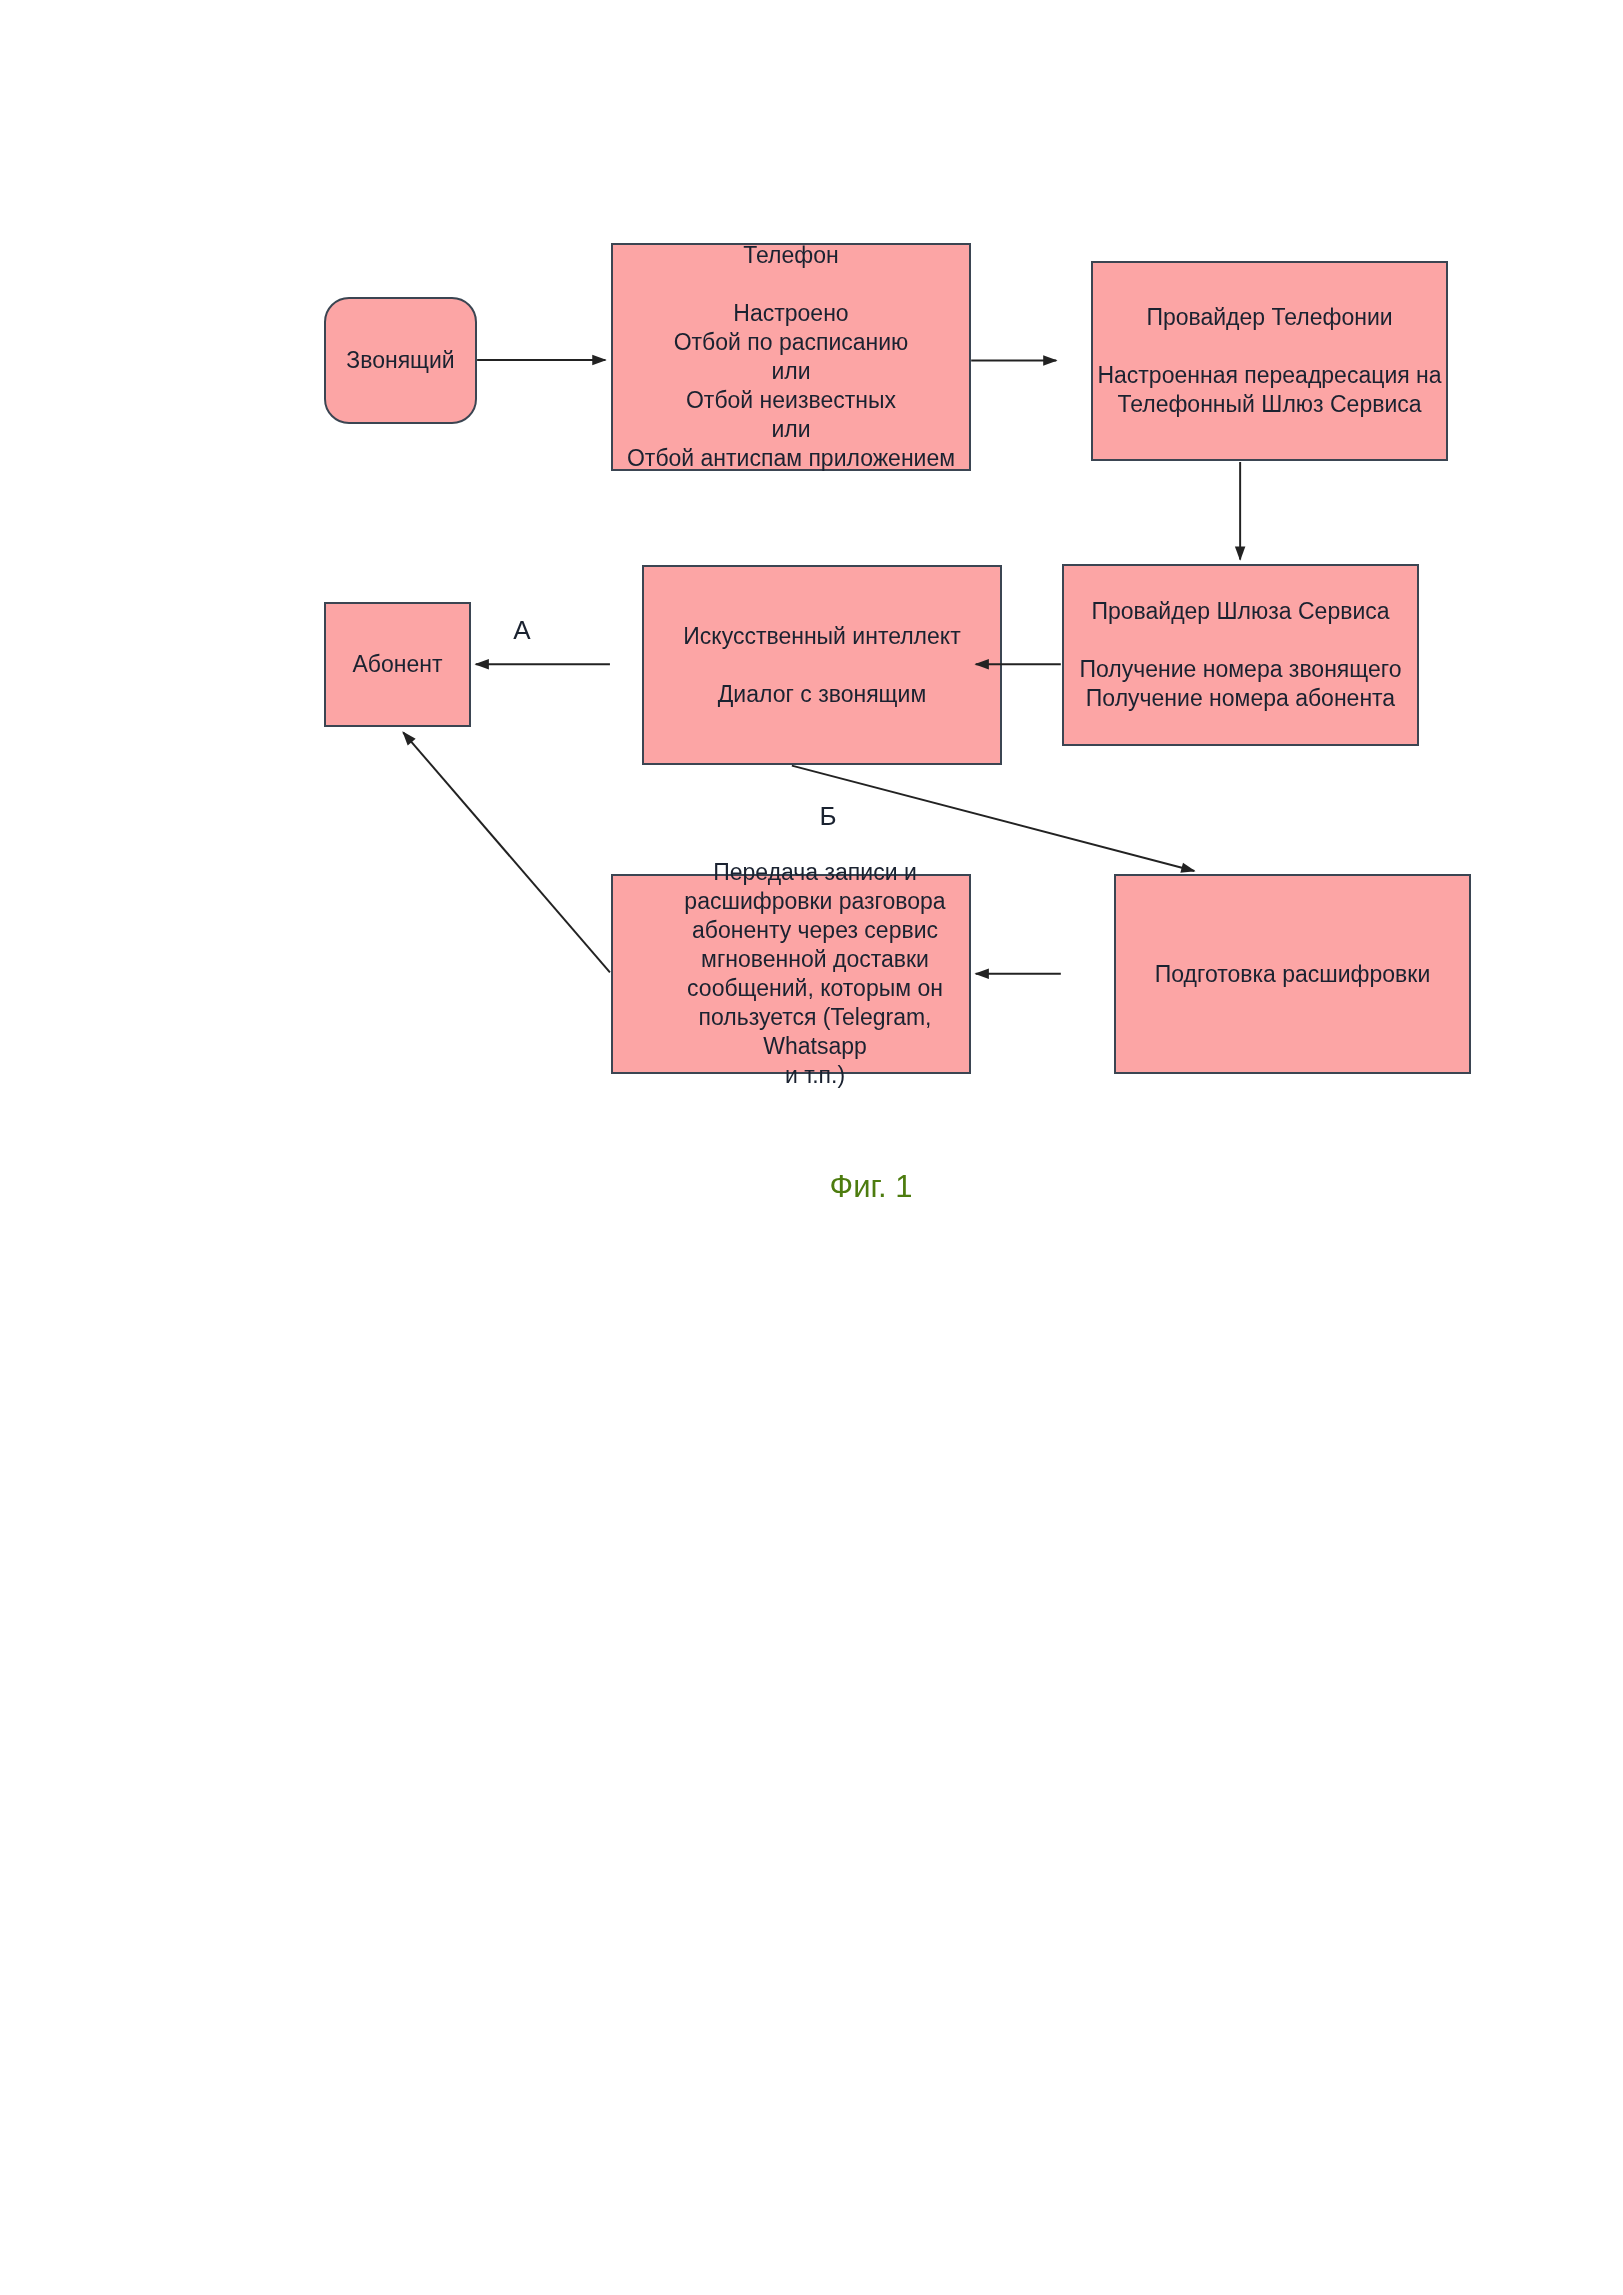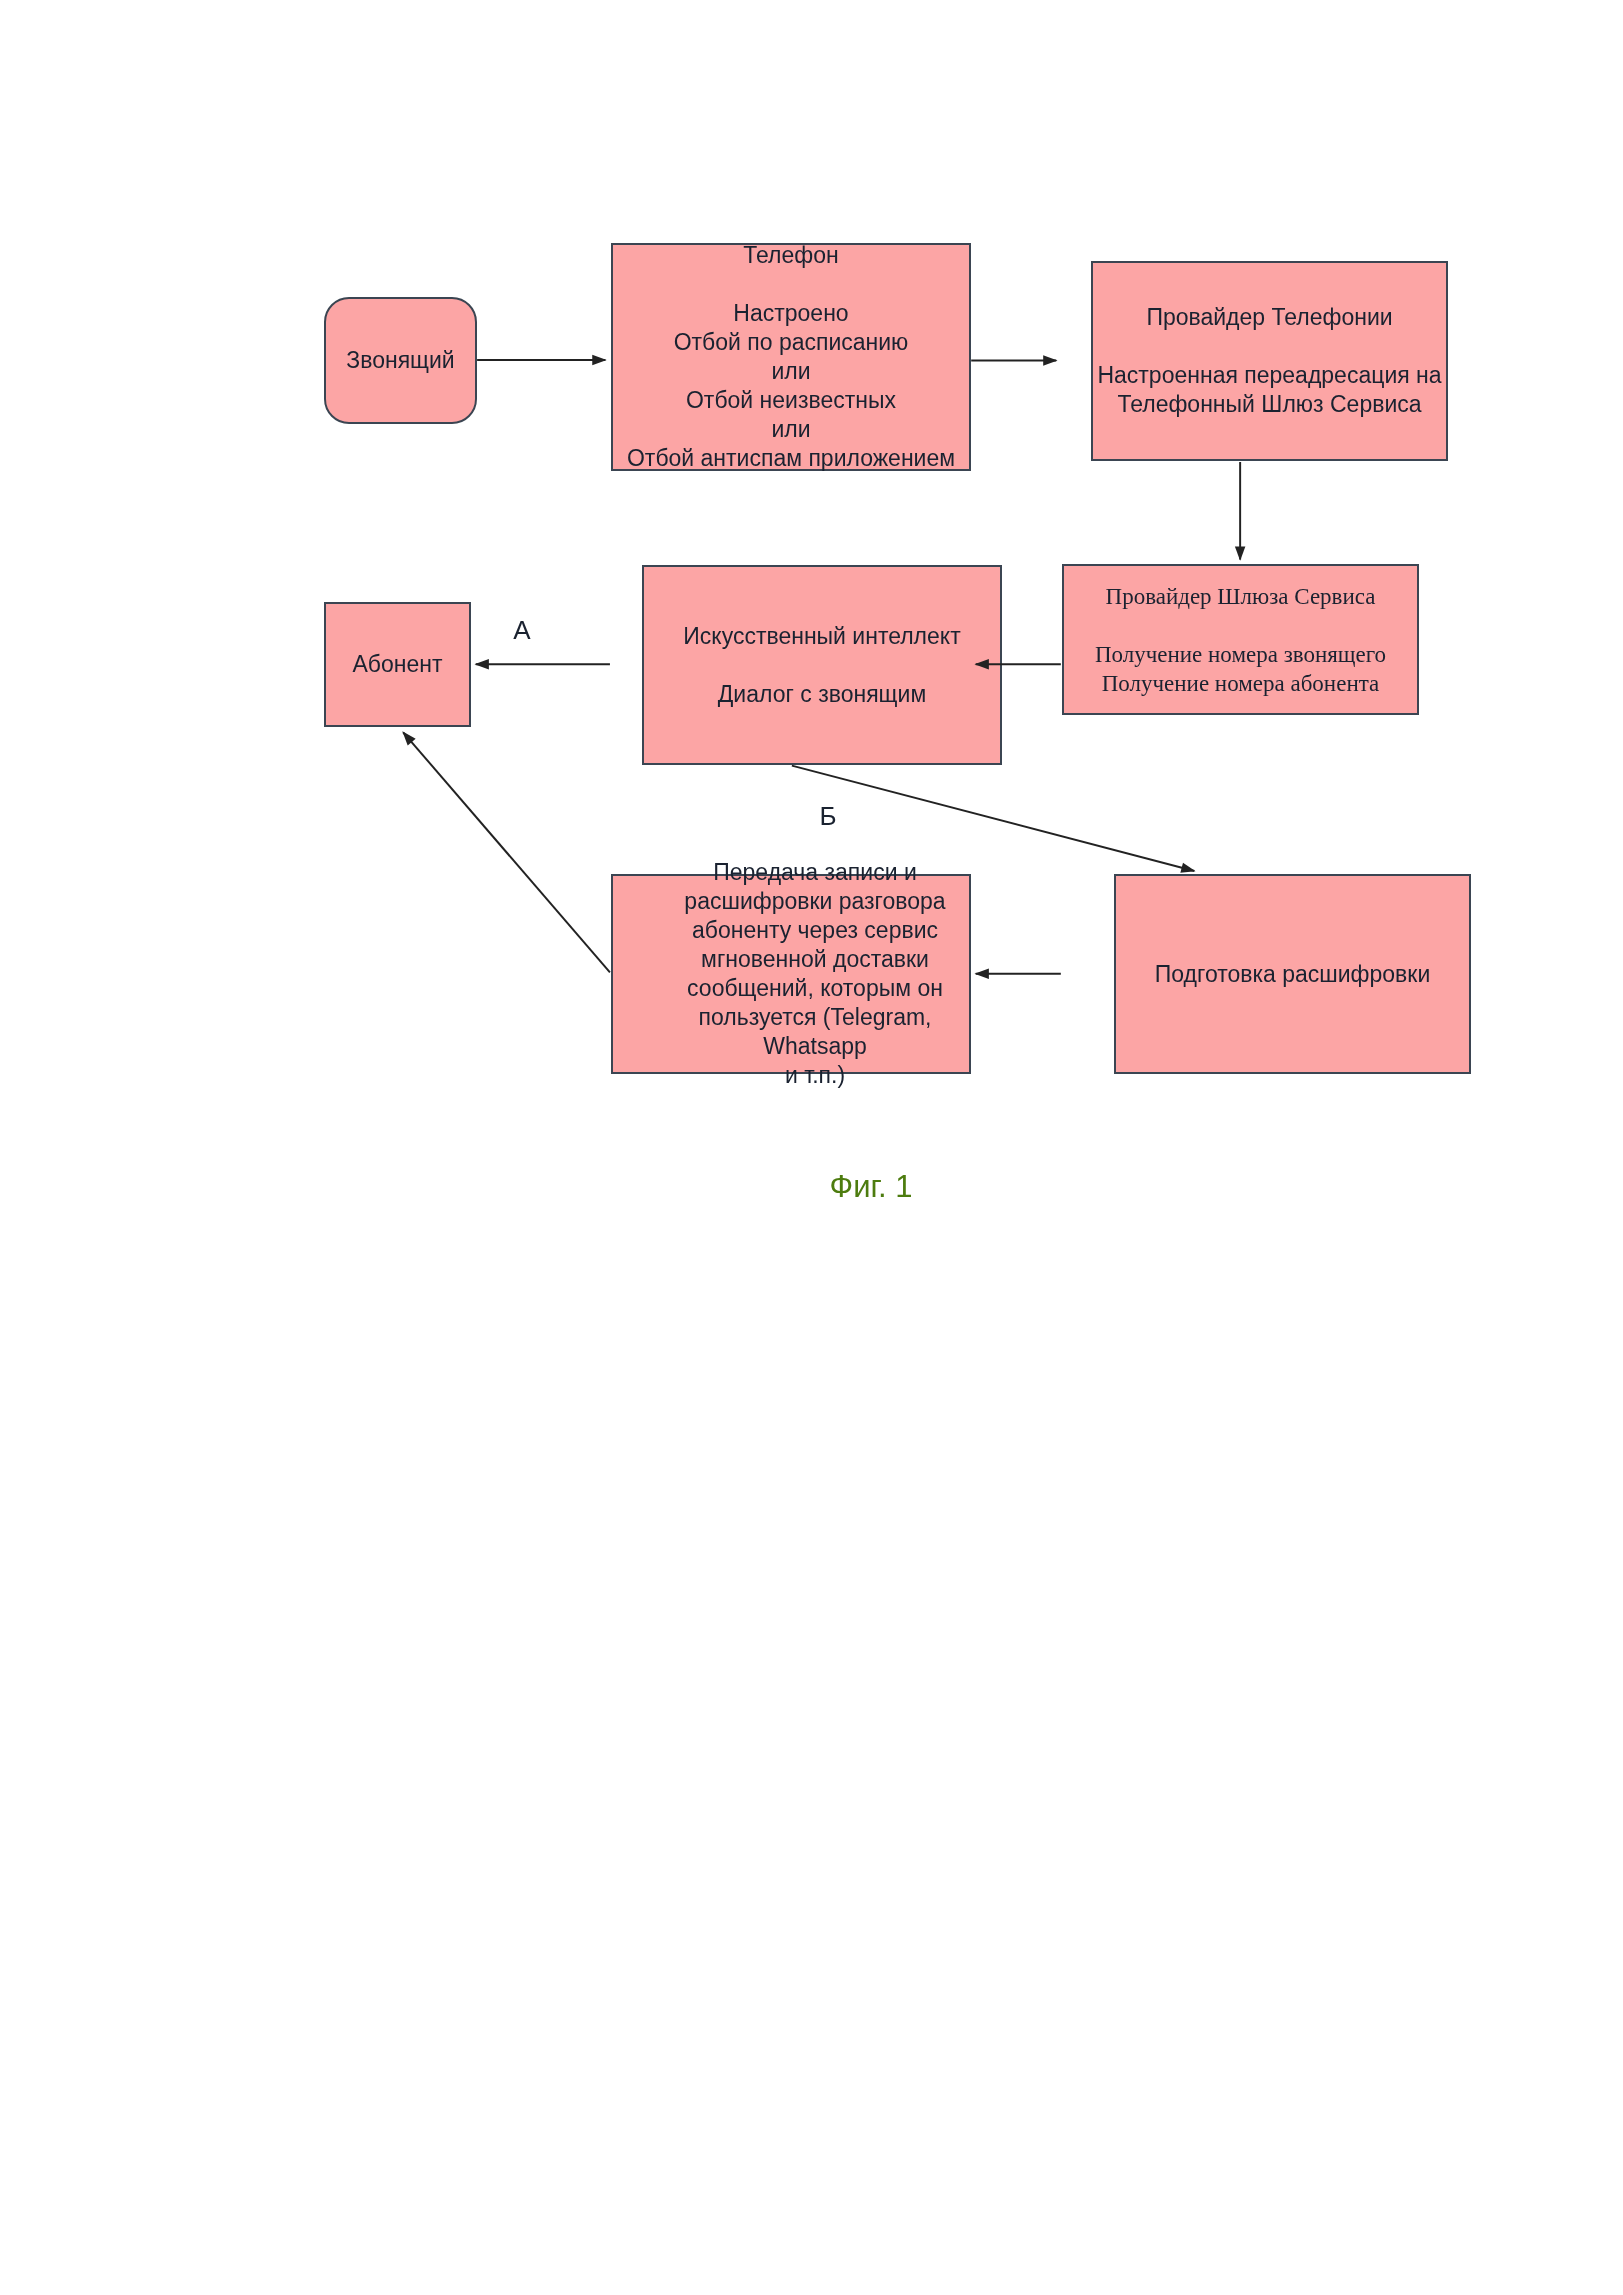--- a/index.html
+++ b/index.html
@@ -87,21 +87,21 @@
   <div class="node" style="left:324px; top:602px; width:147px; height:125px;">
     <div class="node-label">Абонент</div>
   </div>
 
   <div class="node" style="left:642px; top:565px; width:360px; height:200px;">
     <div class="node-label">Искусственный интеллект
 
 Диалог с звонящим</div>
   </div>
 
-  <div class="node" style="left:1062px; top:564px; width:357px; height:151px;font-family:Liberation Serif, serif;">
+  <div class="node" style="left:1062px; top:564px; width:357px; height:182px;">
     <div class="node-label">Провайдер Шлюза Сервиса
 
 Получение номера звонящего
 Получение номера абонента</div>
   </div>
 
   <div class="node" style="left:611px; top:874px; width:360px; height:200px;padding-left:48px;">
     <div class="node-label">Передача записи и
 расшифровки разговора
 абоненту через сервис

